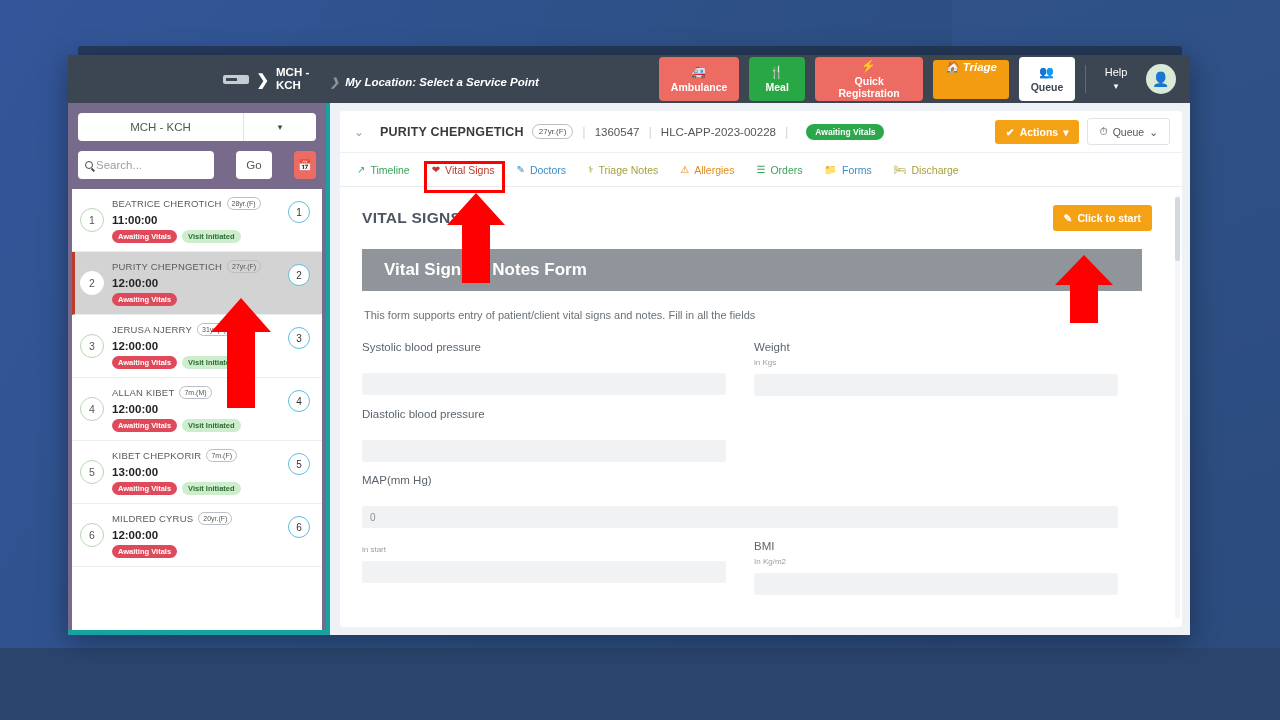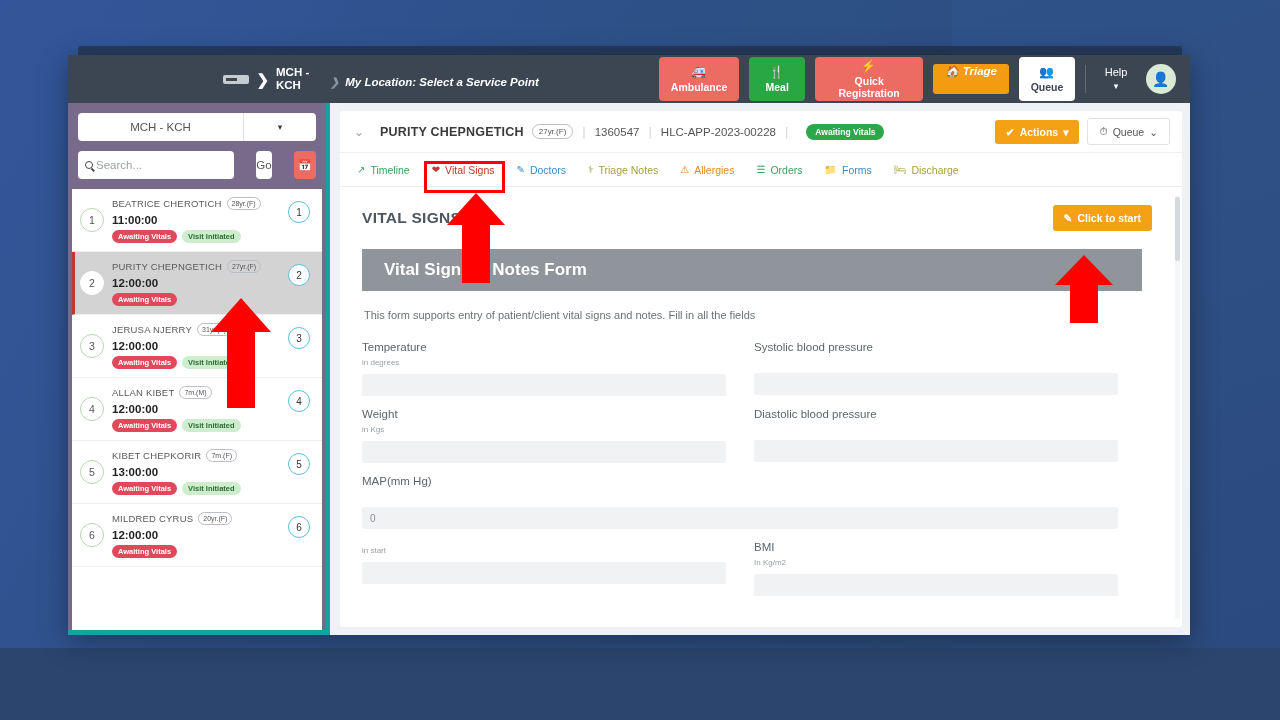--- a/index.html
+++ b/index.html
@@ -77,21 +77,21 @@
     padding: 6px 10px; min-width: 56px;
     display:flex; flex-direction:column; align-items:center; gap:3px; justify-content:center;
     height: 44px;
   }
   .navbtn .ico { font-size: 12px; line-height: 12px;}
   .nb-ambulance { background:#ec6b62; width: 80px;}
   .nb-meal { background:#29a745; width: 52px;}
   .nb-quick { background:#ec6b62; width: 108px;}
   .nb-triage {
     background:#f39c12; color:#fff; font-style: italic; font-weight:700;
-    flex-direction: row; gap:5px; height: 30px; padding: 0 12px; font-size: 11.5px;
+    flex-direction: row; gap:5px; height: 39px; padding: 0 12px; font-size: 11.5px;
     align-items:center; border-radius:3px;
   }
   .nb-queue { background:#fff; color:#3c4552; width: 56px;}
   .nav-div { width:1px; height:28px; background:#636b77;}
   .nav-help {
     font-size: 11px; text-align:center; line-height:12px; width: 40px;
   }
   .nav-help .caret { font-size: 9px; display:block; margin-top:2px;}
   .avatar {
     width: 30px; height: 30px; border-radius: 50%;
@@ -124,21 +124,21 @@
     flex:1; background:#fff; border-radius:4px; height:28px;
     display:flex; align-items:center; gap:3px; padding-left:7px;
     font-size: 11.5px; color:#9aa0a6;
   }
   .mag {
     width: 8px; height: 8px; border: 1.6px solid #4a4a4a; border-radius: 50%;
     position: relative; flex: 0 0 auto;
   }
   .mag::after { content:""; position:absolute; right:-3px; bottom:-3px; width:4px; height:1.6px; background:#4a4a4a; transform: rotate(45deg);}
   .sb-go {
-    background:#fff; border-radius:4px; height:28px; width:16px;
+    background:#fff; border-radius:4px; height:28px; width:36px;
     display:flex; align-items:center; justify-content:center;
     font-size:11.5px; color:#555;
   }
   .sb-cal {
     background:#ec6b62; border-radius:4px; height:28px; width:22px;
     display:flex; align-items:center; justify-content:center; color:#fff; font-size:11px;
   }
   #patient-list {
     flex: 1; background:#fff; margin: 0 4px 0 4px; overflow:hidden;
   }
@@ -504,25 +504,20 @@
               <span>✎</span>
               <span>Click to start</span>
             </div>
           </div>
           <div class="form-band">
             <span>Vital Signs &amp; Notes Form</span>
           </div>
           <div class="form-desc">This form supports entry of patient/client vital signs and notes. Fill in all the fields</div>
           <div class="form-grid" id="form-grid">
               <div class="fld">
-                <div class="fld-label">Temperature</div>
-                <div class="fld-hint">in degrees</div>
-                <div class="fld-input"></div>
-              </div>
-              <div class="fld">
                 <div class="fld-label">Systolic blood pressure</div>
                 <div style="height: 13px;"></div>
                 <div class="fld-input"></div>
               </div>
               <div class="fld">
                 <div class="fld-label">Weight</div>
                 <div class="fld-hint">in Kgs</div>
                 <div class="fld-input"></div>
               </div>
               <div class="fld">

